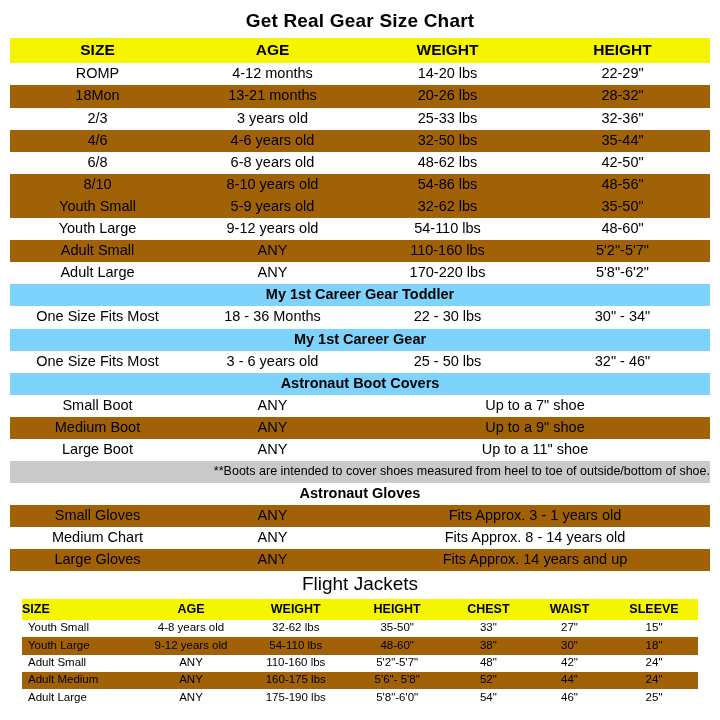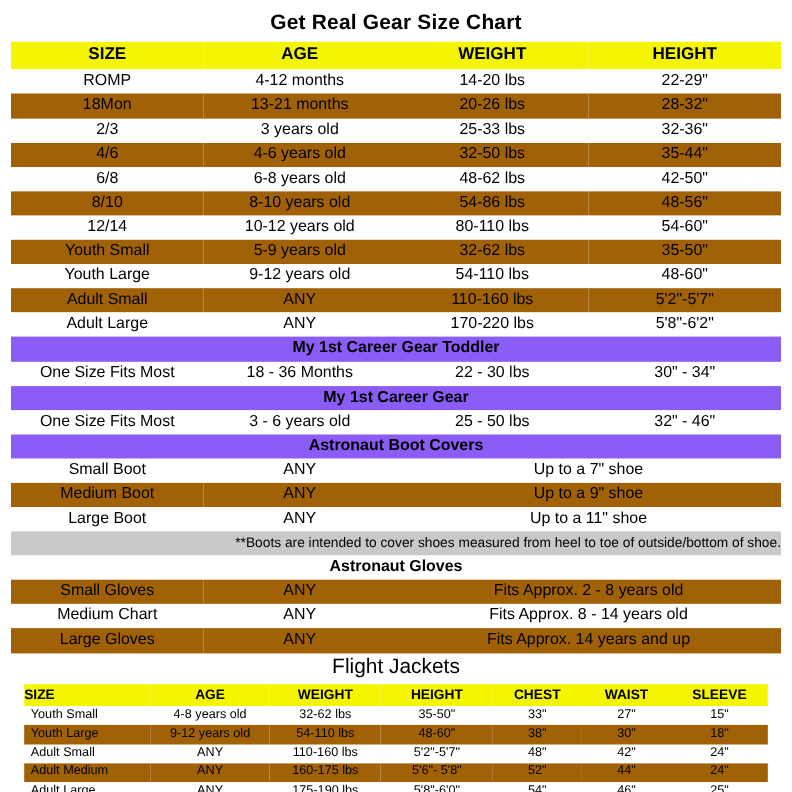--- a/index.html
+++ b/index.html
@@ -46,21 +46,21 @@
     padding: 3px 0 4px 0;
     margin-top: 25px;
   }
   .row-grey td {
     background: #a16207;
   }
   .row-white td {
     background: #ffffff;
   }
   .section-band {
-    background: #8b5cf6;
+    background: #7dd3fc;
     text-align: center;
     font-weight: bold;
     font-size: 18px;
     padding: 3px 0 4px 0;
   }
   .section-band.white {
     background: #ffffff;
   }
   .note-row td {
     background: #c9c9c9;
@@ -144,26 +144,20 @@
         <td>6-8 years old</td>
         <td>48-62 lbs</td>
         <td>42-50"</td>
       </tr>
       <tr class="row-grey">
         <td>8/10</td>
         <td>8-10 years old</td>
         <td>54-86 lbs</td>
         <td>48-56"</td>
       </tr>
-      <tr class="row-white">
-        <td>12/14</td>
-        <td>10-12 years old</td>
-        <td>80-110 lbs</td>
-        <td>54-60"</td>
-      </tr>
       <tr class="row-grey">
         <td>Youth Small</td>
         <td>5-9 years old</td>
         <td>32-62 lbs</td>
         <td>35-50"</td>
       </tr>
       <tr class="row-white">
         <td>Youth Large</td>
         <td>9-12 years old</td>
         <td>54-110 lbs</td>
@@ -250,21 +244,21 @@
         <col style="width:25%">
         <col style="width:50%">
     </colgroup>
     <tbody>
       <tr>
         <td colspan="3" class="section-band white">Astronaut Gloves</td>
       </tr>
       <tr class="row-grey">
         <td>Small Gloves</td>
         <td>ANY</td>
-        <td>Fits Approx. 2 - 8 years old</td>
+        <td>Fits Approx. 3 - 1 years old</td>
       </tr>
       <tr class="row-white">
         <td>Medium Chart</td>
         <td>ANY</td>
         <td>Fits Approx. 8 - 14 years old</td>
       </tr>
       <tr class="row-grey">
         <td>Large Gloves</td>
         <td>ANY</td>
         <td>Fits Approx. 14 years and up</td>

